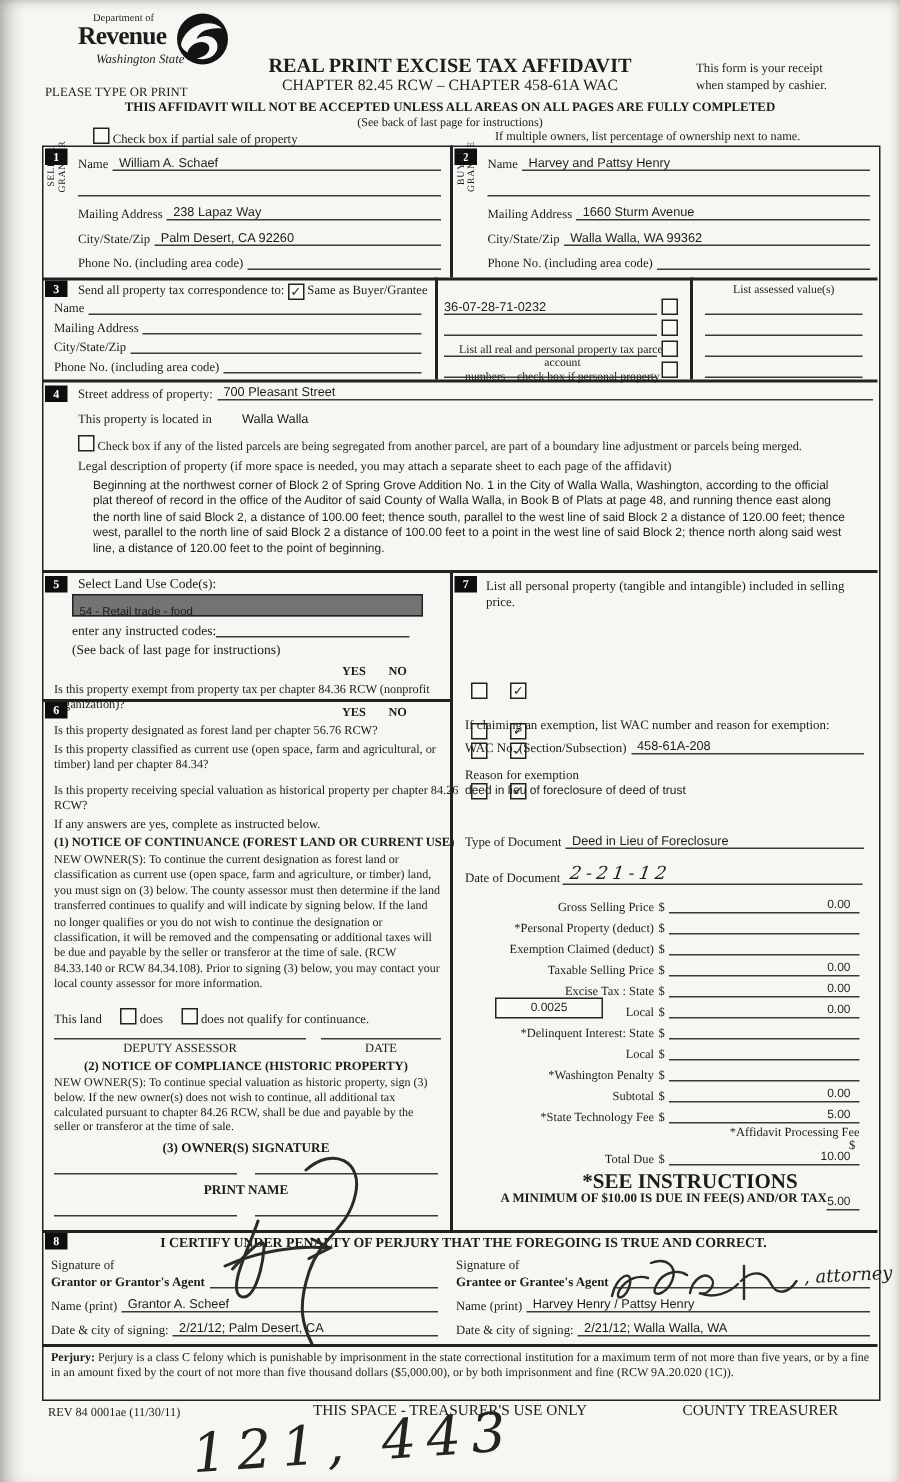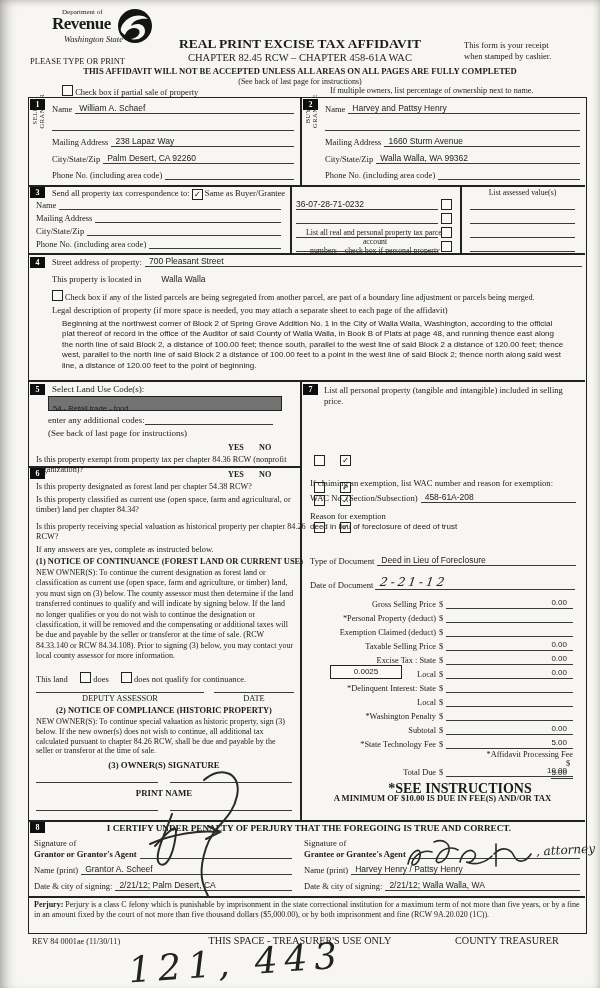--- a/index.html
+++ b/index.html
@@ -25,21 +25,21 @@
   .vlab div{transform:rotate(-90deg) translateX(-28px);transform-origin:left top;width:70px;line-height:7px;}
   .para{font-size:8px;line-height:10.4px;}
   .qrow{position:absolute;font-size:8.2px;line-height:9.8px;padding-right:72px;}
   .q-yes{position:absolute;right:53px;top:0;}
   .q-no{position:absolute;right:27px;top:0;}
   .feerow{position:absolute;display:flex;align-items:flex-end;left:8px;right:12px;height:13px;}
   .feelbl{width:128px;text-align:right;font-size:8.3px;white-space:nowrap;}
   .dol{width:10px;text-align:center;font-size:8.3px;}
   .feeline{flex:1;border-bottom:1px solid #3a3a3a;}
   .feeval{display:block;text-align:right;padding-right:6px;font-family:"Liberation Sans",sans-serif;
-          font-size:8px;font-style:normal;min-height:10px;}
+          font-size:8px;font-style:normal;min-height:10px;margin-top:28px;}
   .hand{font-family:"DejaVu Serif",serif;font-style:italic;color:#23231f;}
   .sigsvg{position:absolute;pointer-events:none;}
 </style>
 </head>
 <body>
 
 <div class="page">
 
   <div class="abs" style="left:52px;top:8px;">
     <div style="font-size:7px;margin-left:10px;">Department of</div>
@@ -185,37 +185,37 @@
   </div>
   <div class="abs lbl" style="left:52px;top:305px;">Legal description of property (if more space is needed, you may attach a separate sheet to each page of the affidavit)</div>
   <div class="abs typed" style="left:62px;top:319px;width:505px;font-size:8px;line-height:10.4px;">Beginning at the northwest corner of Block 2 of Spring Grove Addition No. 1 in the City of Walla Walla, Washington, according to the official plat thereof of record in the office of the Auditor of said County of Walla Walla, in Book B of Plats at page 48, and running thence east along the north line of said Block 2, a distance of 100.00 feet; thence south, parallel to the west line of said Block 2 a distance of 120.00 feet; thence west, parallel to the north line of said Block 2 a distance of 100.00 feet to a point in the west line of said Block 2; thence north along said west line, a distance of 120.00 feet to the point of beginning.</div>
 
   <div class="numbox" style="left:30px;top:384px;">5</div>
   <div class="abs" style="left:52px;top:384px;font-size:9px;">Select Land Use Code(s):</div>
   <div class="abs" style="left:48px;top:396px;width:232px;height:13px;border:1px solid #222;background:#737373;">
     <span class="typed" style="font-size:7.6px;margin-left:4px;">54 - Retail trade - food</span>
   </div>
   <div class="frow" style="left:48px;top:414px;width:225px;">
-    <span style="font-size:9px;">enter any additional codes:</span>
+    <span style="font-size:9px;">enter any instructed codes:</span>
     <span class="fill"></span>
   </div>
   <div class="abs" style="left:48px;top:428px;font-size:9px;">(See back of last page for instructions)</div>
   <div class="abs bold" style="left:228px;top:443px;font-size:8.2px;">YES</div>
   <div class="abs bold" style="left:259px;top:443px;font-size:8.2px;">NO</div>
   <div class="qrow" style="left:36px;top:455px;width:270px;">
     <span>Is this property exempt from property tax per chapter 84.36 RCW (nonprofit organization)?</span>
     <span class="cb q-yes"></span>
     <span class="cb q-no">✓</span>
   </div>
 
   <div class="numbox" style="left:30px;top:468px;">6</div>
   <div class="abs bold" style="left:228px;top:470px;font-size:8.2px;">YES</div>
   <div class="abs bold" style="left:259px;top:470px;font-size:8.2px;">NO</div>
   <div class="qrow" style="left:36px;top:482px;width:270px;">
-    <span>Is this property designated as forest land per chapter 54.38 RCW?</span>
+    <span>Is this property designated as forest land per chapter 56.76 RCW?</span>
     <span class="cb q-yes"></span>
     <span class="cb q-no">✓</span>
   </div>
   <div class="qrow" style="left:36px;top:495px;width:270px;font-family:Liberation Serif, serif;">
     <span>Is this property classified as current use (open space, farm and agricultural, or timber) land per chapter 84.34?</span>
     <span class="cb q-yes"></span>
     <span class="cb q-no">✓</span>
   </div>
   <div class="qrow" style="left:36px;top:522px;width:270px;">
     <span>Is this property receiving special valuation as historical property per chapter 84.26 RCW?</span>

